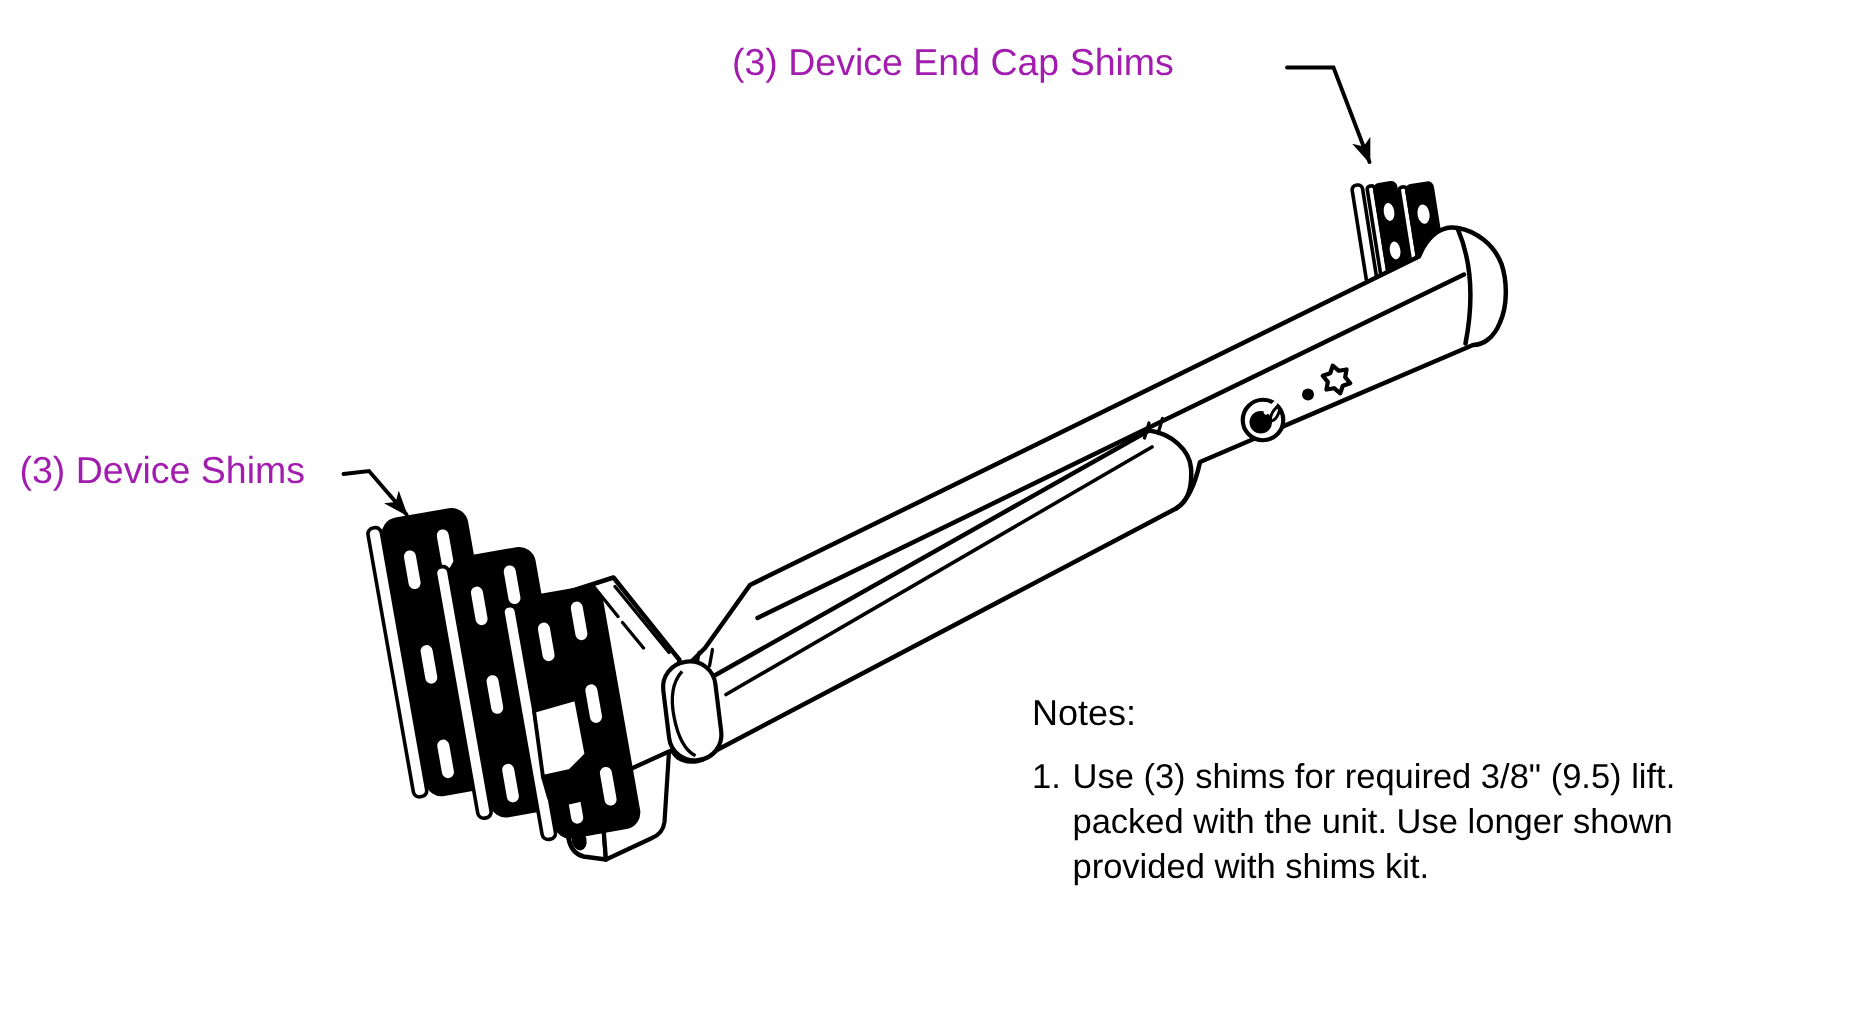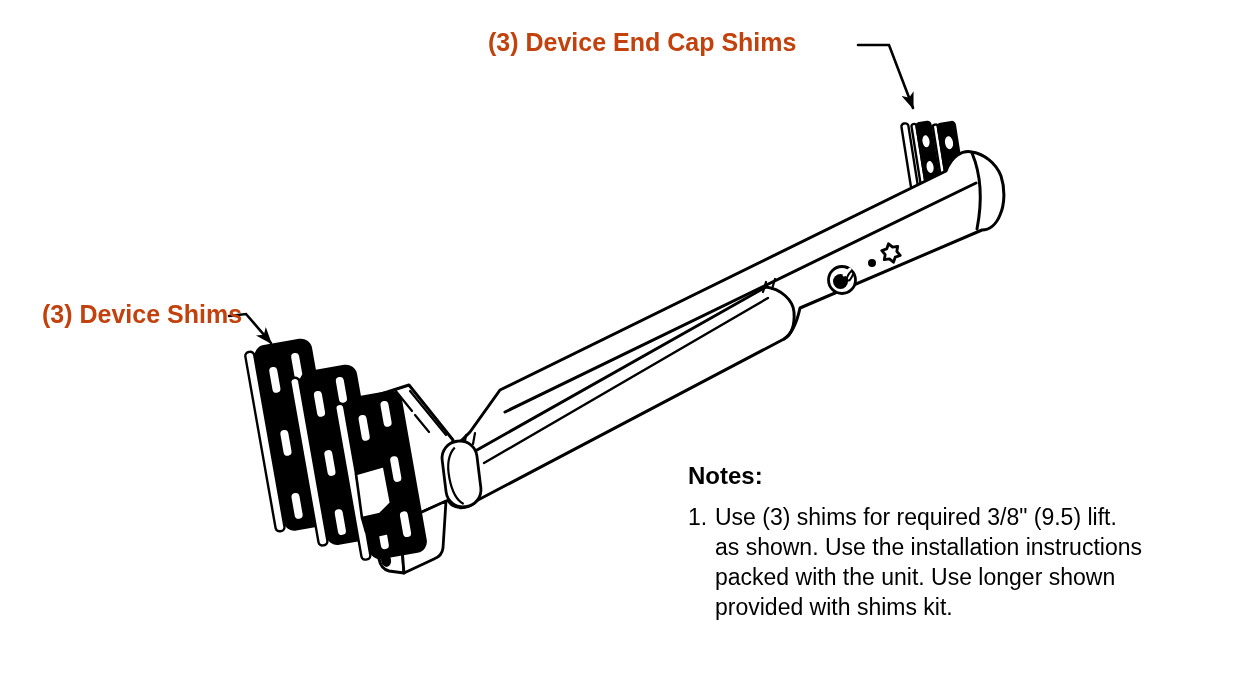--- a/index.html
+++ b/index.html
@@ -8,30 +8,30 @@
     width: 1234px;
     height: 679px;
     background: #ffffff;
     font-family: "Liberation Sans", sans-serif;
     color: #000000;
     overflow: hidden;
   }
   #artwork { position: absolute; left: 0; top: 0; width: 1234px; height: 679px; }
   .callout {
     position: absolute;
-    font-weight: bold;
+    font-weight: normal;
     font-size: 25px;
     line-height: 1.15;
     white-space: nowrap;
-    color: #c2410c;
+    color: #a21caf;
   }
   .callout.endcap { left: 488px; top: 28px; }
-  .callout.shims  { left: 13px;  top: 300px; margin-left: 29px; }
+  .callout.shims  { left: 13px;  top: 300px; }
   .notes { position: absolute; left: 688px; top: 461px; width: 520px; }
-  .notes-heading { font-weight: bold; font-size: 24px; line-height: 30px; }
+  .notes-heading { font-weight: normal; font-size: 24px; line-height: 30px; }
   .note-item { display: flex; margin-top: 11px; font-size: 23px; line-height: 30px; }
   .note-number { width: 27px; flex: 0 0 27px; }
   .note-lines div { white-space: nowrap; }
 </style>
 </head>
 <body>
 
 <div id="stage">
 
   <svg id="artwork" viewBox="0 0 1234 679" xmlns="http://www.w3.org/2000/svg">
@@ -187,20 +187,19 @@
   <div class="callout endcap">(3) Device End Cap Shims</div>
 
   <div class="callout shims">(3) Device Shims</div>
 
   <div class="notes">
     <div class="notes-heading">Notes:</div>
     <div class="note-item">
       <div class="note-number">1.</div>
       <div class="note-lines">
         <div>Use (3) shims for required 3/8" (9.5) lift.</div>
-        <div>as shown. Use the installation instructions</div>
         <div>packed with the unit. Use longer shown</div>
         <div>provided with shims kit.</div>
       </div>
     </div>
   </div>
 
 </div>
 
 </body></html>

